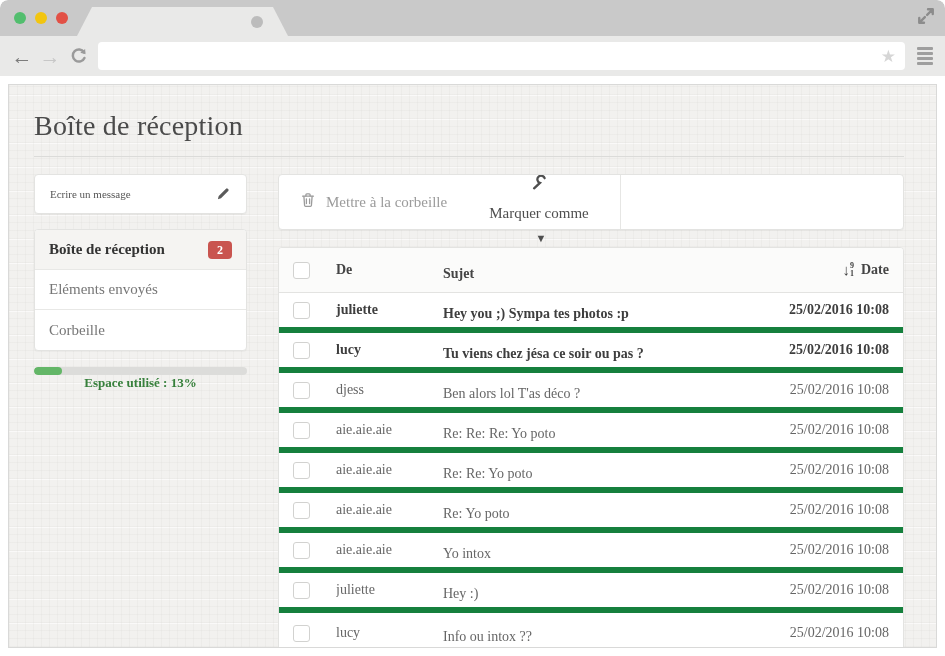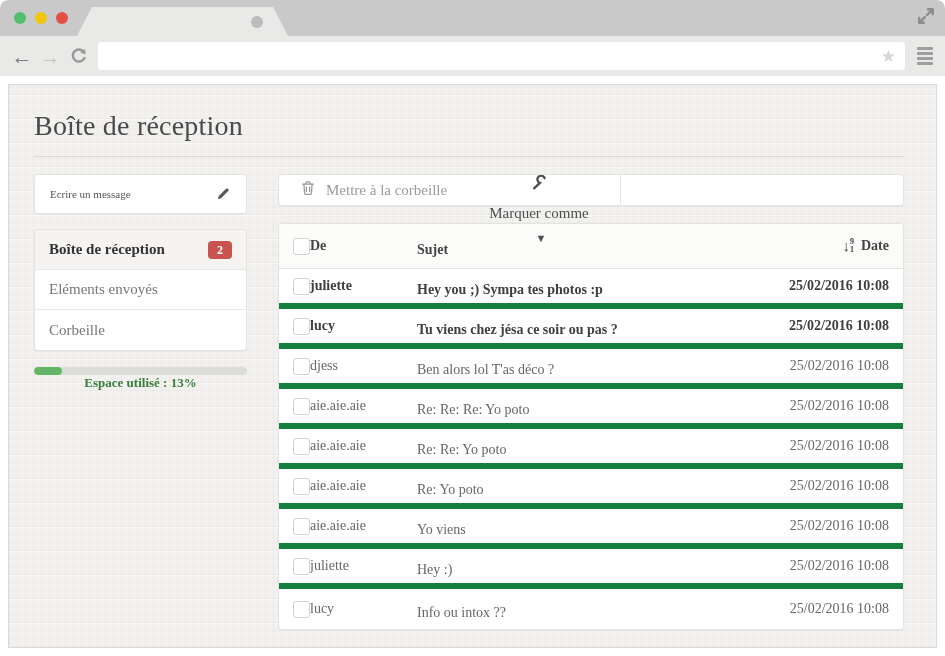--- a/index.html
+++ b/index.html
@@ -59,38 +59,38 @@
                  padding:0 14px; font-size:15px; color:#767676; border-bottom:1px solid #e8e8e6; cursor:pointer; }
   .folder-item:last-child { border-bottom:none; }
   .folder-item.active { background:#f5f4f2; color:#333; font-weight:bold; }
   .badge { background:#c9544f; color:#fff; font-size:12px; font-weight:bold; border-radius:4px;
            padding:3px 9px; line-height:1; }
 
   .progress { margin-top:16px; height:8px; background:#dcdcda; border-radius:4px; overflow:hidden; }
   .progress-fill { height:100%; background:#63b667; border-radius:4px; }
   .storage-label { text-align:center; font-size:13px; font-weight:bold; color:#37803c; }
 
-  .toolbar { height:32px; display:flex; align-items:stretch; font-size:15px; }
+  .toolbar { height:56px; display:flex; align-items:stretch; font-size:15px; }
   .toolbar-btn { display:flex; align-items:center; gap:10px; padding:0 21px; cursor:pointer; }
   .toolbar-btn.trash { color:#9b9b9b; }
   .toolbar-btn.mark { color:#4f4f4f;flex-direction:column; }
   .caret { font-size:11px; color:#4f4f4f; margin-left:4px; }
   .toolbar-divider { width:1px; background:#e6e6e4; margin-left:10px; }
 
   .mail-table { margin-top:17px; overflow:hidden; padding:0; }
   .trow { display:flex; align-items:center; height:40px; border-bottom:6px solid #15803d;
           font-size:14px; color:#666; }
   .trow:last-child { border-bottom:none; }
   .trow.unread { color:#3e3e3e; font-weight:bold; }
   .thead { height:45px; background:#fbfbfa; border-bottom:1px solid #e3e3e1;
            font-weight:bold; color:#444; font-size:14px; display:flex; align-items:center; }
   .col-check { margin-left:14px; flex:none; }
   .checkbox { display:block; width:17px; height:17px; background:#fff; border:1px solid #d2d2d0;
               border-radius:3px; cursor:pointer; }
-  .col-from { width:107px; flex:none; white-space:nowrap; overflow:hidden; }
+  .col-from { margin-left:26px; width:107px; flex:none; white-space:nowrap; overflow:hidden; }
   .col-subject { flex:1; min-width:0; white-space:nowrap; overflow:hidden;margin-top:8px; }
   .col-date { margin:0 14px 0 10px; flex:none; display:flex; align-items:center; }
   .sort-icon { display:inline-flex; align-items:center; margin-right:7px; font-weight:normal; }
   .sort-arrow { font-size:15px; color:#3e3e3e; font-weight:bold; }
   .sort-nums { display:flex; flex-direction:column; font-size:8px; line-height:8px; color:#3e3e3e; font-weight:bold; }
 </style>
 </head>
 <body>
 
 <div class="window">
@@ -258,21 +258,21 @@
     </span>
     <span class="col-from">aie.aie.aie</span>
     <span class="col-subject">Re: Yo poto</span>
     <span class="col-date">25/02/2016 10:08</span>
   </div>
                 <div class="trow">
     <span class="col-check">
       <span class="checkbox"></span>
     </span>
     <span class="col-from">aie.aie.aie</span>
-    <span class="col-subject">Yo viens</span>
+    <span class="col-subject">Yo intox</span>
     <span class="col-date">25/02/2016 10:08</span>
   </div>
                 <div class="trow">
     <span class="col-check">
       <span class="checkbox"></span>
     </span>
     <span class="col-from">juliette</span>
     <span class="col-subject">Hey :)</span>
     <span class="col-date">25/02/2016 10:08</span>
   </div>

